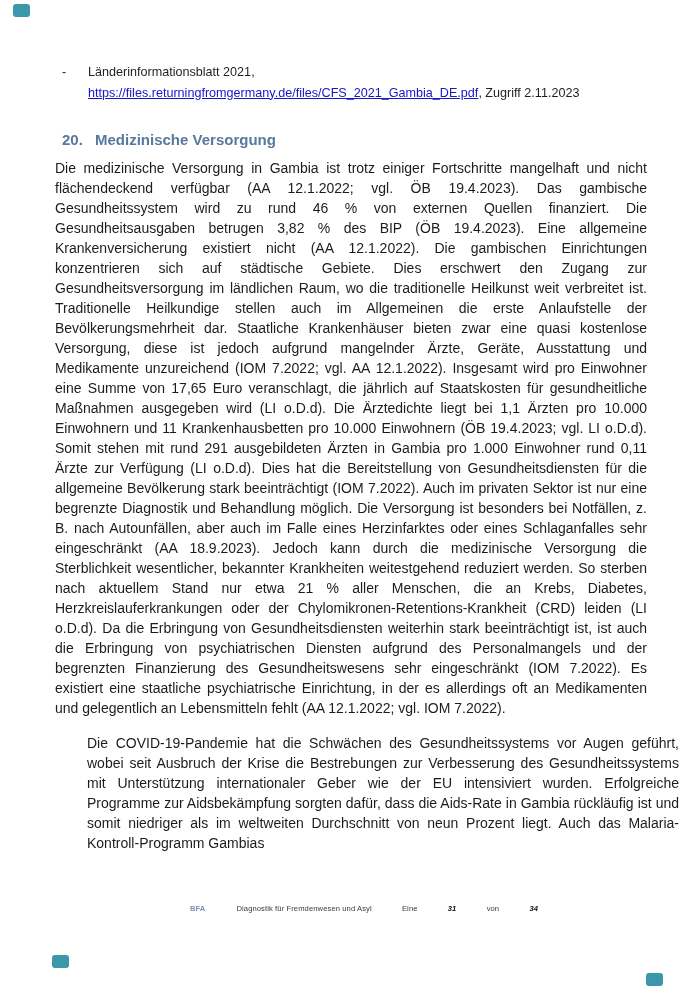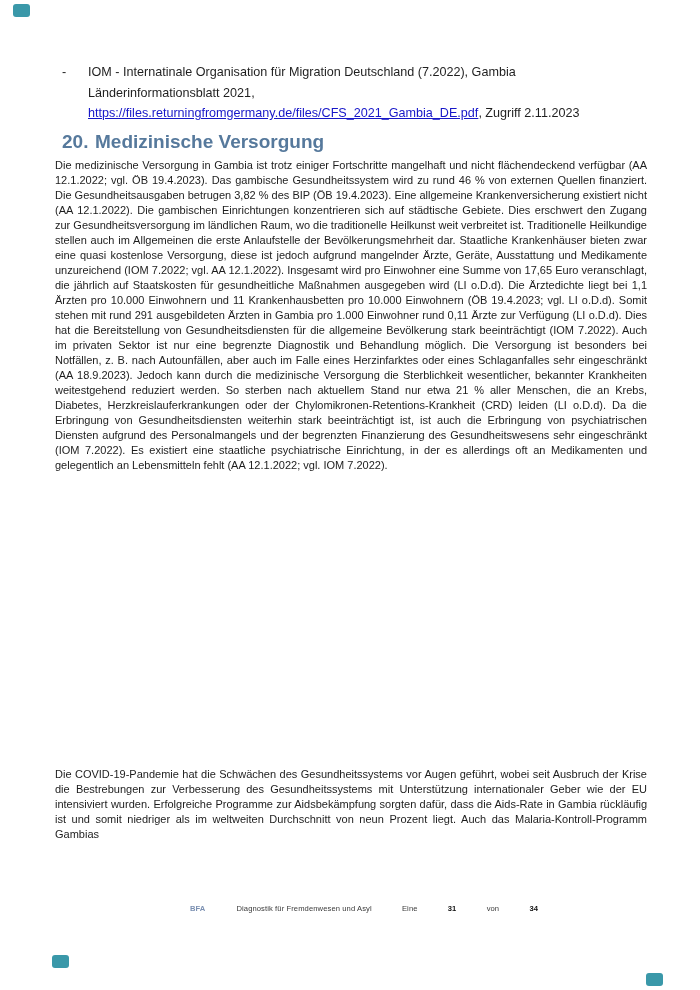--- a/index.html
+++ b/index.html
@@ -50,71 +50,70 @@
     text-decoration: underline;
     cursor: pointer;
   }
 
   
   .section-heading {
     position: absolute;
     left: 62px;
     top: 131px;
     margin: 0;
-    font-size: 19px;
+    font-size: 15px;
     font-weight: bold;
     color: #56799c;
     display: flex;
   }
   .section-heading .sec-num { width: 33px; flex: 0 0 33px; }
 
   
   .body-par {
     position: absolute;
     left: 55px;
     width: 592px;
     margin: 0;
-    font-size: 11px;
-    line-height: 15px;
+    font-size: 14px;
+    line-height: 20px;
     text-align: justify;
     color: #1c1c1c;
   }
   .par-1 { top: 158px; }
-  .par-2 { top: 767px; }
+  .par-2 { top: 733px; margin-left: 32px; }
 
   
   .footer {
     position: absolute;
     left: 0;
     top: 904px;
     width: 700px;
     text-align: center;
     font-size: 7.6px;
     color: #3a3a3a;
     letter-spacing: 0.1px;
   }
   .footer .bfa {
     color: #7b90b2;
     font-weight: bold;
     margin-right: 3px;
   }
-  .footer .pg-num { font-weight: bold; color: #111; }
+  .footer .pg-num { font-weight: bold; color: #111; font-style: italic; }
   .footer span { white-space: pre; margin-left: 28px; }
 </style>
 </head>
 <body>
 
 <div class="page">
 
   <div class="corner corner-tl"></div>
 
   <div class="reference">
     <span class="dash">-</span>
     <span class="ref-lines">
-      <span class="ref-line">IOM - Internatinale Organisation für Migration Deutschland (7.2022), Gambia</span>
       <span class="ref-line">Länderinformationsblatt 2021,</span>
       <span class="ref-line"><a class="ref-link" href="#">https://files.returningfromgermany.de/files/CFS_2021_Gambia_DE.pdf</a><span>, Zugriff 2.11.2023</span></span>
     </span>
   </div>
 
   <h2 class="section-heading">
     <span class="sec-num">20.</span>
     <span class="sec-title">Medizinische Versorgung</span>
   </h2>
 

